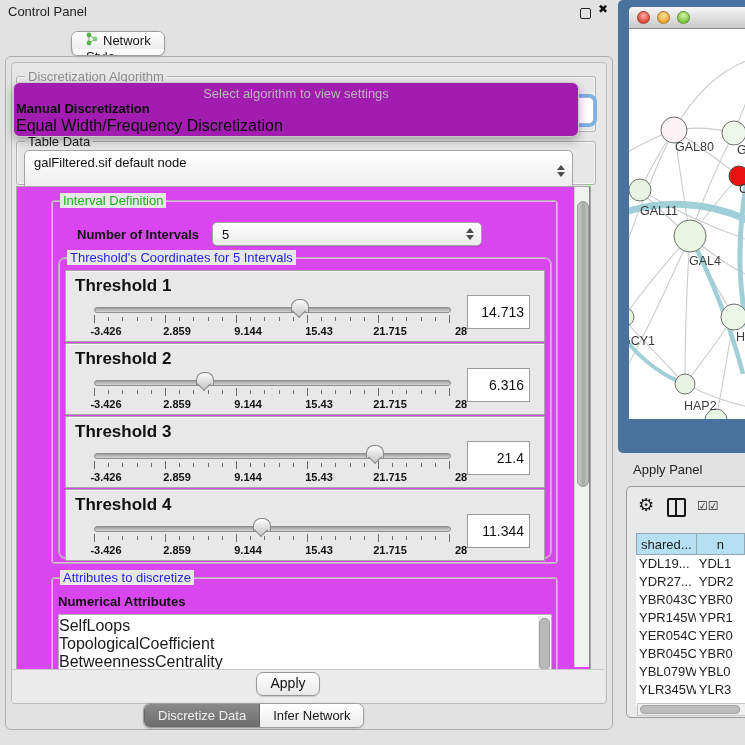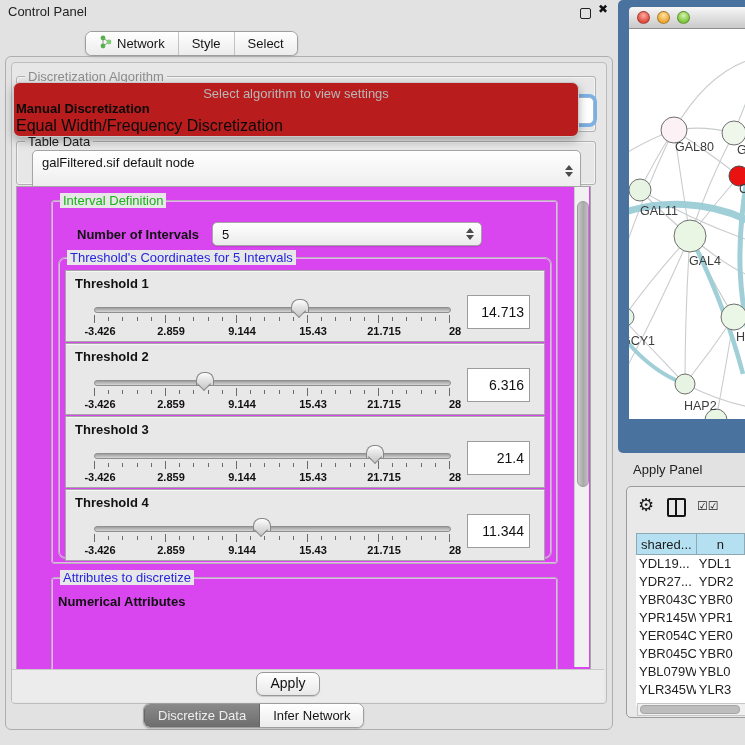--- a/index.html
+++ b/index.html
@@ -37,48 +37,48 @@
   .combo .ctext{line-height:23px;overflow:hidden;white-space:nowrap;display:block;padding-right:22px;}
   .stepper{position:absolute;right:7px;top:50%;transform:translateY(-50%);display:flex;flex-direction:column;gap:2px;}
   .arr-up{width:0;height:0;border-left:4px solid transparent;border-right:4px solid transparent;border-bottom:5px solid #4c4c4c;}
   .arr-dn{width:0;height:0;border-left:4px solid transparent;border-right:4px solid transparent;border-top:5px solid #4c4c4c;}
 
   
   .focus-combo{left:566px;top:97px;width:26px;height:25px;background:#fff;border:1px solid #9db8d6;
                border-radius:5px;box-shadow:0 0 0 3px #7db0e2;}
 
   
-  .popup{left:13px;top:82px;width:564px;height:53px;background:#b91c1c;border:1px solid #c9c9c9;
+  .popup{left:13px;top:82px;width:564px;height:53px;background:#a21caf;border:1px solid #c9c9c9;
          border-radius:7px;box-shadow:0 4px 10px rgba(0,0,0,.3);z-index:30;}
   .popup .prompt{position:absolute;top:3px;left:0;right:0;text-align:center;color:#b8b8b8;font-size:13px;}
   .popup .opt1{position:absolute;top:18px;left:2px;font-size:13px;font-weight:bold;color:#0a0a0a;}
   .popup .opt2{position:absolute;top:34px;left:2px;font-size:16px;color:#0a0a0a;}
 
   
   .scrollpane{left:16px;top:186px;width:573px;height:482px;border:1px solid #a7a7a7;background:#d946ef;overflow:hidden;}
   .vscroll{left:574px;top:187px;width:14px;height:480px;background:#f1f1f1;border-left:1px solid #cfcfcf;}
   .vthumb{position:absolute;left:1.5px;top:14px;width:10px;height:284px;border-radius:6px;
           background:linear-gradient(90deg,#c9c9c9,#a9a9a9 55%,#c2c2c2);border:1px solid #9a9a9a;}
 
   
   .thr{position:absolute;left:6px;width:478px;height:70px;border:1px solid #a6a6a6;background:#e8e8e8;
        box-shadow:inset 0 1px 0 rgba(255,255,255,.6);}
-  .thr-label{position:absolute;left:9px;top:5px;font-size:13px;font-weight:bold;color:#111;}
+  .thr-label{position:absolute;left:9px;top:5px;font-size:17px;font-weight:bold;color:#111;}
   .sliderzone{position:absolute;left:28px;top:28px;width:355px;height:38px;}
   .track{position:absolute;left:0;top:8px;width:100%;height:4px;border-radius:3px;
          background:linear-gradient(#9d9d9d,#d6d6d6);border:1px solid #8f8f8f;}
   .thumb{position:absolute;top:0;width:16px;height:12px;border:1px solid #878787;border-bottom:none;
          border-radius:8px 8px 0 0;background:linear-gradient(#fdfdfd,#d3d3d3);z-index:3;}
   .thumb::after{content:"";position:absolute;left:2.2px;top:6.2px;width:9px;height:9px;
          background:linear-gradient(135deg,#ededed,#c6c6c6);border:1px solid #878787;border-top:none;border-left:none;
          transform:rotate(45deg);}
   .ticks{position:absolute;left:0;top:16px;width:100%;height:9px;}
   .tick{position:absolute;top:2px;width:1px;height:4px;background:#6a6a6a;}
   .tick.major{height:8px;top:0;}
-  .ticklabels{position:absolute;left:6px;top:26px;width:100%;height:12px;}
+  .ticklabels{position:absolute;left:12px;top:26px;width:100%;height:12px;}
   .ticklabels span{position:absolute;transform:translateX(-50%);font-size:11px;font-weight:bold;color:#111;white-space:nowrap;}
   .thr-value{position:absolute;right:14px;top:24px;width:56px;height:32px;background:#fff;border:1px solid #9c9c9c;
              font-size:14px;color:#111;text-align:right;line-height:32px;padding-right:5px;
              box-shadow:0 0 0 3px rgba(125,176,226,.0);}
   .list-vscroll{position:absolute;right:1px;top:1px;width:12px;height:56px;background:#ededed;}
   .list-vthumb{position:absolute;left:1px;top:2px;width:9px;height:50px;border-radius:5px;background:#b9b9b9;border:1px solid #a0a0a0;}
 
   
   .apply-strip{left:12px;top:669px;width:592px;height:32px;background:#ececec;border-top:1px solid #c9c9c9;}
   .apply-btn{left:256px;top:672px;width:62px;height:22px;border:1px solid #979797;border-radius:7px;
@@ -121,21 +121,21 @@
 </style>
 </head>
 <body>
 
 <div id="screen">
 
   <div class="abs cp-title">Control Panel</div>
   <div class="abs float-btn"></div>
   <div class="abs close-btn">✖</div>
 
-  <div class="abs tabgroup" style="left:85px;top:31px;">
+  <div class="abs tabgroup" style="left:71px;top:31px;flex-direction:column;">
       <div class="tab">
         <span><svg width="13" height="14" viewBox="0 0 13 14">
             <path d="M4,3 L4,11 M4,3 L10,7 M4,11 L10,7" stroke="#9a9a9a" stroke-width="1" fill="none"></path>
             <circle cx="4" cy="3" r="2.4" fill="#55b24e"></circle>
             <circle cx="4" cy="11" r="2.4" fill="#55b24e"></circle>
             <circle cx="10" cy="7" r="2.4" fill="#7ccf75"></circle>
           </svg></span>
         <span>Network</span>
       </div>
       <div class="tab">
@@ -156,21 +156,21 @@
 
   <div class="abs popup">
     <div class="prompt">Select algorithm to view settings</div>
     <div class="opt1">Manual Discretization</div>
     <div class="opt2">Equal Width/Frequency Discretization</div>
   </div>
 
   <div class="abs groupbox" style="left:16px;top:141px;width:578px;height:42px;">
     <span class="gtitle">Table Data</span>
   </div>
-  <div class="abs combo" style="left:32px;top:150px;width:549px;height:42px;box-sizing:border-box;">
+  <div class="abs combo" style="left:24px;top:150px;width:549px;height:42px;box-sizing:border-box;">
     <span class="ctext">galFiltered.sif default node</span>
     <span class="stepper">
         <span class="arr-up"></span>
         <span class="arr-dn"></span>
       </span>
   </div>
 
   <div class="abs scrollpane">
 
     <div class="groupbox" style="position:absolute;left:34px;top:13px;width:505px;height:362px;">
@@ -364,20 +364,30 @@
     </div>
     <div class="thr-value">11.344</div>
   </div>
           </div>
       </div>
     </div>
 
     <div class="groupbox" style="position:absolute;left:34px;top:390px;width:505px;height:130px;">
       <span class="gtitle blue">Attributes to discretize</span>
       <div class="lbl b" style="position:absolute;left:6px;top:16px;">Numerical Attributes</div>
+      <div style="position:absolute;left:6px;top:36px;width:492px;height:90px;background:#fff;border:1px solid #b5b5b5;">
+        <div style="padding-top:2px;">
+            <div class="item">SelfLoops</div>
+            <div class="item">TopologicalCoefficient</div>
+            <div class="item">BetweennessCentrality</div>
+          </div>
+        <div class="list-vscroll">
+            <div class="list-vthumb"></div>
+          </div>
+      </div>
     </div>
   </div>
   <div class="abs vscroll">
       <div class="vthumb"></div>
     </div>
 
   <div class="abs apply-strip"></div>
   <div class="abs apply-btn">Apply</div>
 
   <div class="abs tabgroup" style="left:143px;top:703px;">

